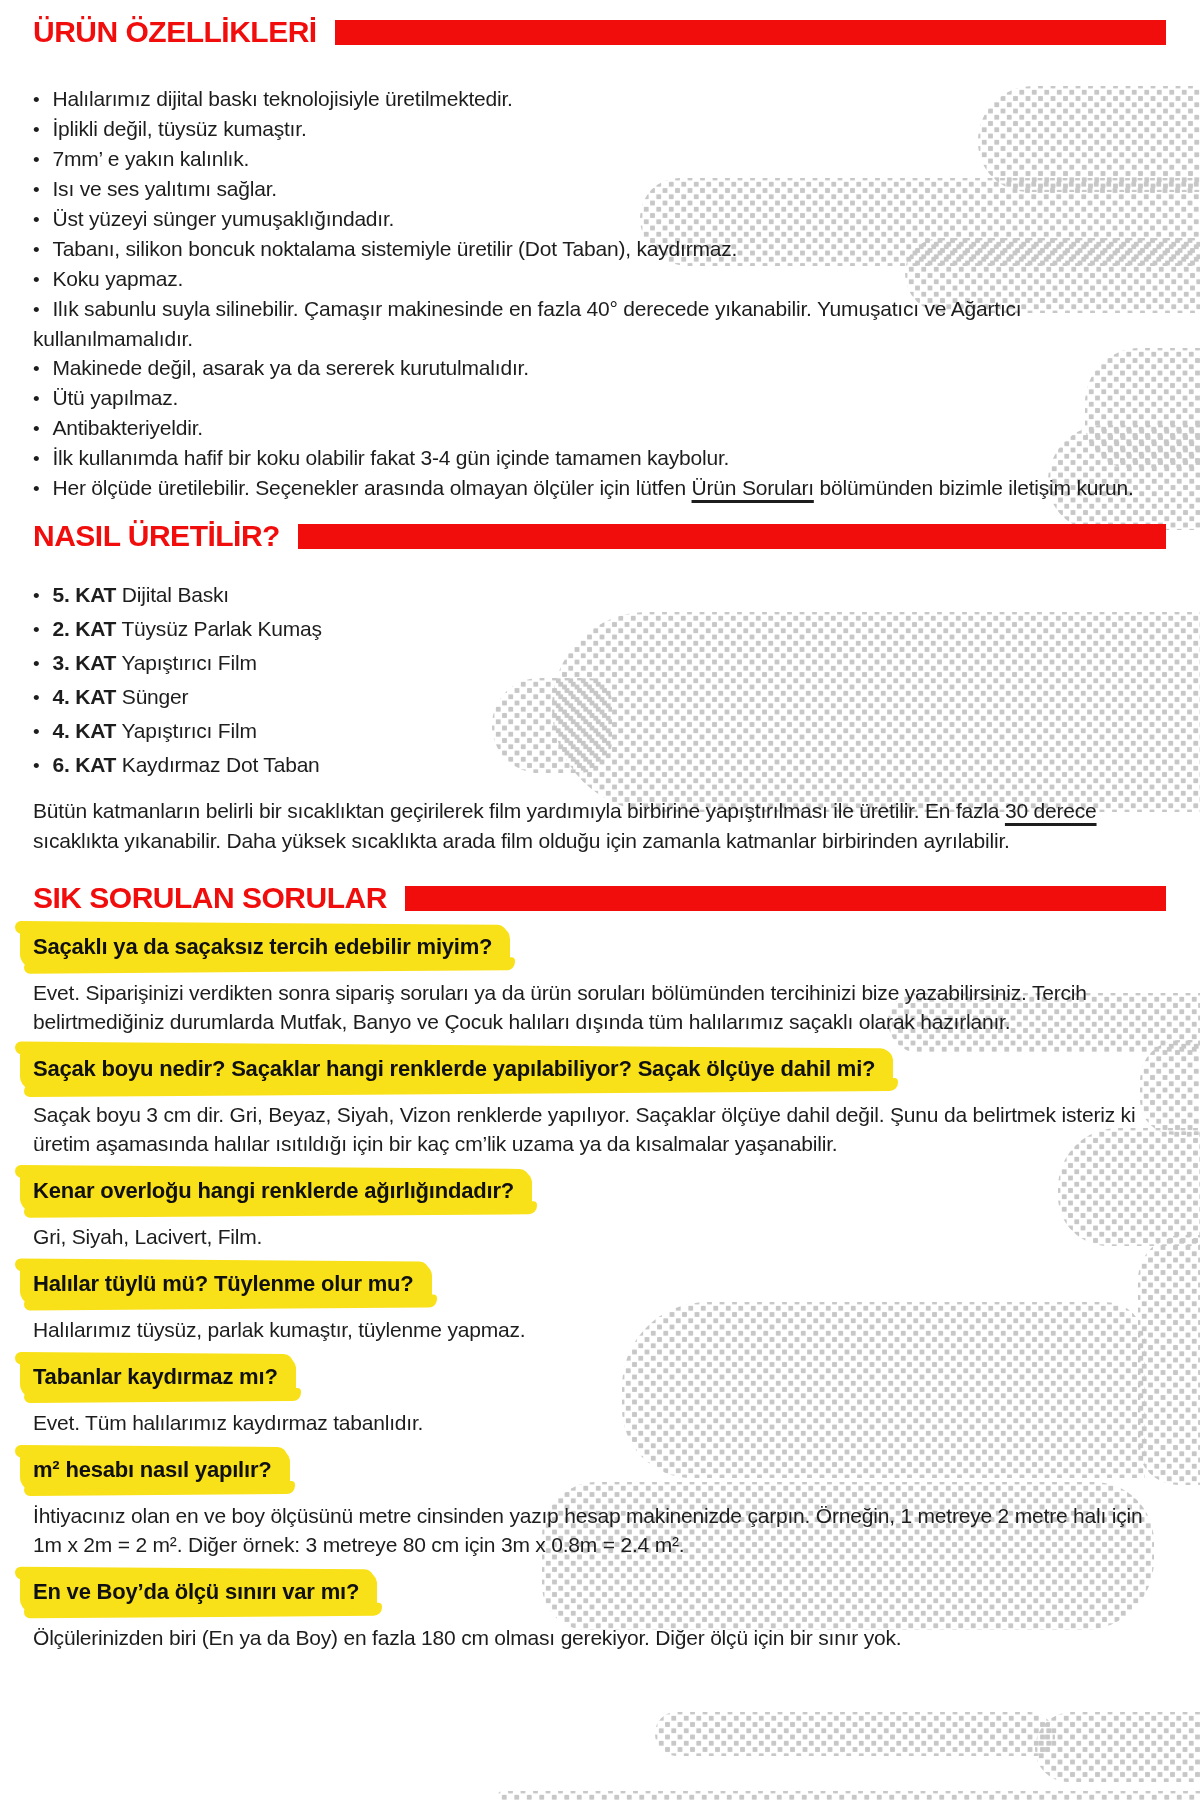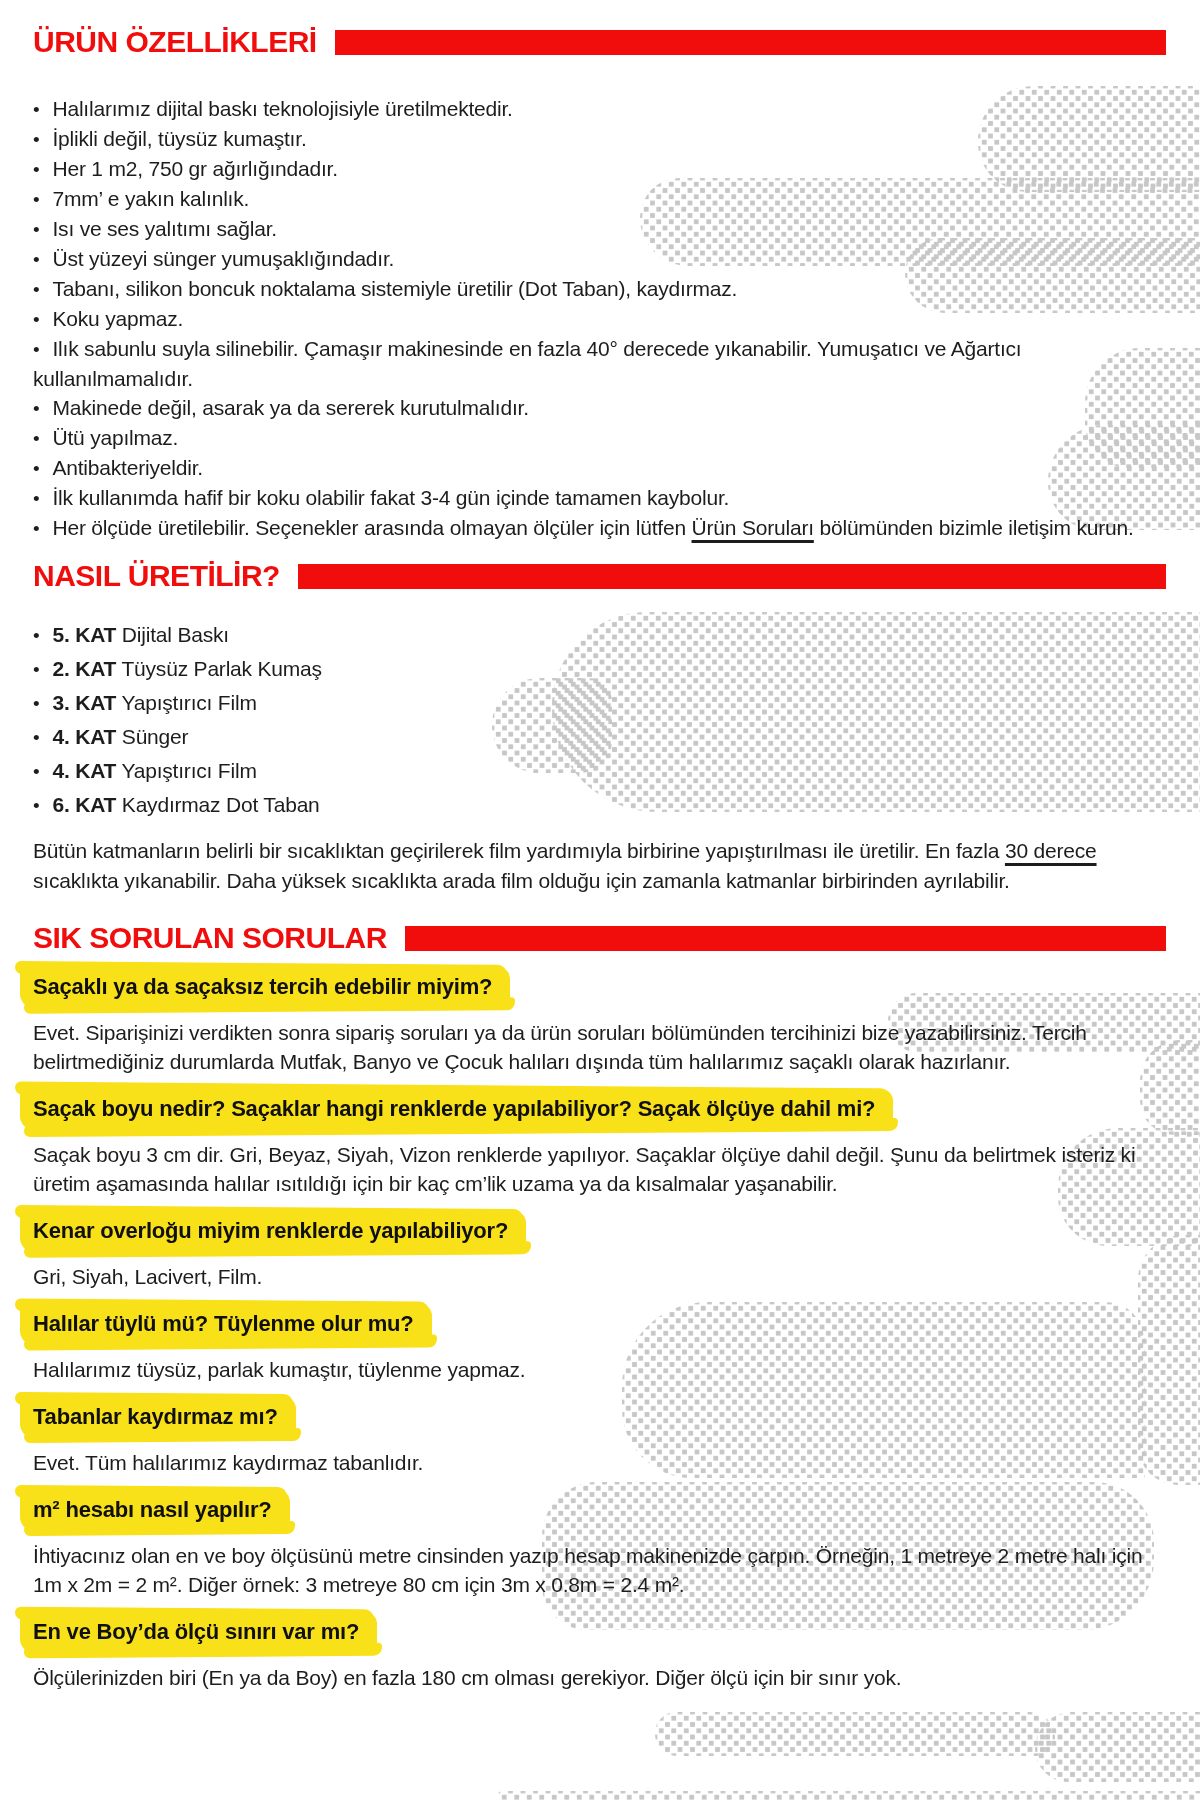--- a/index.html
+++ b/index.html
@@ -32,21 +32,21 @@
   .b-f2{left:1140px;top:1040px;width:60px;height:95px;border-radius:40px 0 0 35px;}
   .b-h1{left:1058px;top:1128px;width:142px;height:118px;border-radius:60px 0 0 50px;}
   .b-hc{left:1138px;top:1235px;width:62px;height:250px;border-radius:45px 0 0 40px;}
   .b-h2{left:622px;top:1302px;width:523px;height:176px;border-radius:85px 40px 0 70px;}
   .b-i {left:542px;top:1482px;width:612px;height:148px;border-radius:55px 60px 70px 45px;}
   .b-j1{left:655px;top:1712px;width:400px;height:44px;border-radius:25px 30px 22px 26px;}
   .b-j2{left:1035px;top:1712px;width:165px;height:70px;border-radius:50px 0 0 45px;}
   .b-k {left:498px;top:1791px;width:702px;height:9px;border-radius:8px 0 0 8px;}
 
   
-  .content{position:relative;z-index:1;padding:26px 34px 0 33px;}
+  .content{position:relative;z-index:1;padding:16px 34px 0 33px;}
 
   .heading-row{display:flex;align-items:center;}
   h2.heading{
     margin:0;font-size:30px;line-height:32px;font-weight:bold;
     color:var(--red,#F20D0D);letter-spacing:-0.5px;white-space:nowrap;
   }
   .heading-bar{flex:1;height:25px;background:var(--red,#F20D0D);margin-left:18px;}
 
   ul.bullets{list-style:none;margin:36px 0 0;padding:0;font-size:21px;line-height:29px;letter-spacing:-0.2px;}
   ul.bullets li::before{content:"\2022";font-size:19px;margin-right:13px;}
@@ -106,21 +106,20 @@
   <div class="content">
 
     <section>
       <div class="heading-row">
         <h2 class="heading">ÜRÜN ÖZELLİKLERİ</h2>
         <div class="heading-bar"></div>
       </div>
       <ul class="bullets" id="features-list">
           <li>Halılarımız dijital baskı teknolojisiyle üretilmektedir.</li>
           <li>İplikli değil, tüysüz kumaştır.</li>
-          <li>Her 1 m2, 750 gr ağırlığındadır.</li>
           <li>7mm’ e yakın kalınlık.</li>
           <li>Isı ve ses yalıtımı sağlar.</li>
           <li>Üst yüzeyi sünger yumuşaklığındadır.</li>
           <li>Tabanı, silikon boncuk noktalama sistemiyle üretilir (Dot Taban), kaydırmaz.</li>
           <li>Koku yapmaz.</li>
           <li>Ilık sabunlu suyla silinebilir. Çamaşır makinesinde en fazla 40° derecede yıkanabilir. Yumuşatıcı ve Ağartıcı kullanılmamalıdır.</li>
           <li>Makinede değil, asarak ya da sererek kurutulmalıdır.</li>
           <li>Ütü yapılmaz.</li>
           <li>Antibakteriyeldir.</li>
           <li>İlk kullanımda hafif bir koku olabilir fakat 3-4 gün içinde tamamen kaybolur.</li>
@@ -145,21 +144,21 @@
     </section>
 
     <section>
       <div class="heading-row faq-head">
         <h2 class="heading">SIK SORULAN SORULAR</h2>
         <div class="heading-bar"></div>
       </div>
       <div id="faq-list">
           <div class="faq-item"><div class="q-highlight"><span class="q-text">Saçaklı ya da saçaksız tercih edebilir miyim?</span></div><p class="answer">Evet. Siparişinizi verdikten sonra sipariş soruları ya da ürün soruları bölümünden tercihinizi bize yazabilirsiniz. Tercih belirtmediğiniz durumlarda Mutfak, Banyo ve Çocuk halıları dışında tüm halılarımız saçaklı olarak hazırlanır.</p></div>
           <div class="faq-item"><div class="q-highlight"><span class="q-text">Saçak boyu nedir? Saçaklar hangi renklerde yapılabiliyor? Saçak ölçüye dahil mi?</span></div><p class="answer">Saçak boyu 3 cm dir. Gri, Beyaz, Siyah, Vizon renklerde yapılıyor. Saçaklar ölçüye dahil değil. Şunu da belirtmek isteriz ki üretim aşamasında halılar ısıtıldığı için bir kaç cm’lik uzama ya da kısalmalar yaşanabilir.</p></div>
-          <div class="faq-item"><div class="q-highlight"><span class="q-text">Kenar overloğu miyim renklerde yapılabiliyor?</span></div><p class="answer">Gri, Siyah, Lacivert, Film.</p></div>
+          <div class="faq-item"><div class="q-highlight"><span class="q-text">Kenar overloğu hangi renklerde ağırlığındadır?</span></div><p class="answer">Gri, Siyah, Lacivert, Film.</p></div>
           <div class="faq-item"><div class="q-highlight"><span class="q-text">Halılar tüylü mü? Tüylenme olur mu?</span></div><p class="answer">Halılarımız tüysüz, parlak kumaştır, tüylenme yapmaz.</p></div>
           <div class="faq-item"><div class="q-highlight"><span class="q-text">Tabanlar kaydırmaz mı?</span></div><p class="answer">Evet. Tüm halılarımız kaydırmaz tabanlıdır.</p></div>
           <div class="faq-item"><div class="q-highlight"><span class="q-text">m² hesabı nasıl yapılır?</span></div><p class="answer">İhtiyacınız olan en ve boy ölçüsünü metre cinsinden yazıp hesap makinenizde çarpın. Örneğin, 1 metreye 2 metre halı için 1m x 2m = 2 m². Diğer örnek: 3 metreye 80 cm için 3m x 0.8m = 2.4 m².</p></div>
           <div class="faq-item"><div class="q-highlight"><span class="q-text">En ve Boy’da ölçü sınırı var mı?</span></div><p class="answer">Ölçülerinizden biri (En ya da Boy) en fazla 180 cm olması gerekiyor. Diğer ölçü için bir sınır yok.</p></div>
         </div>
     </section>
 
   </div>
 </div>
 

